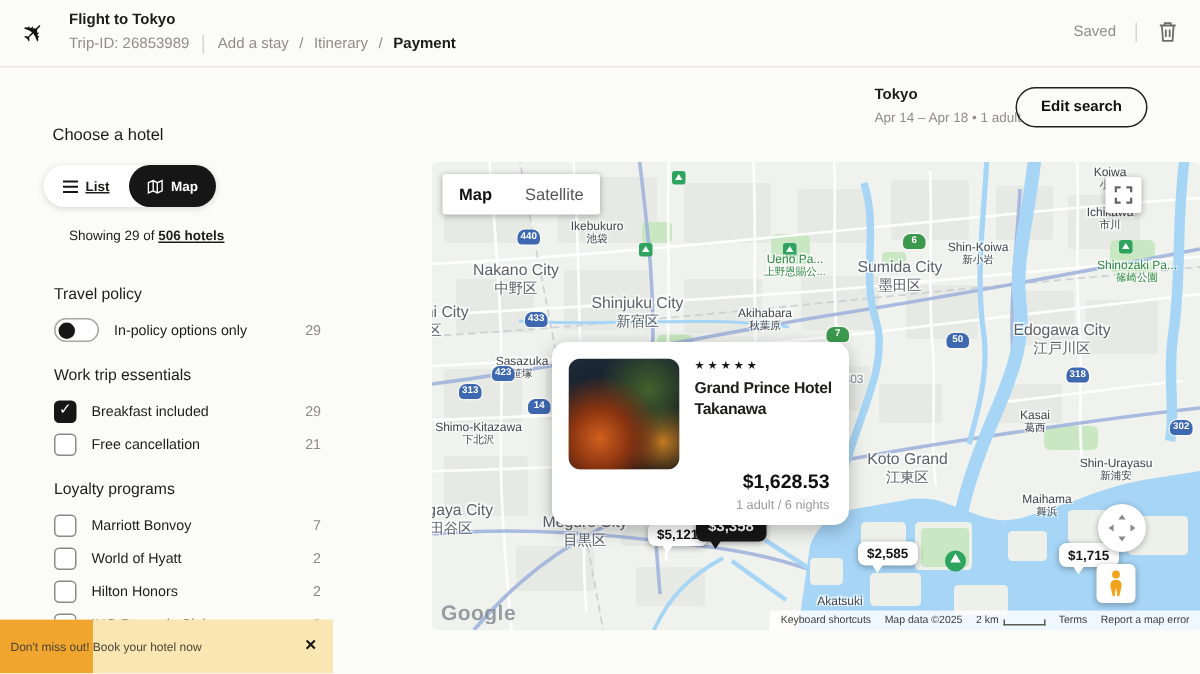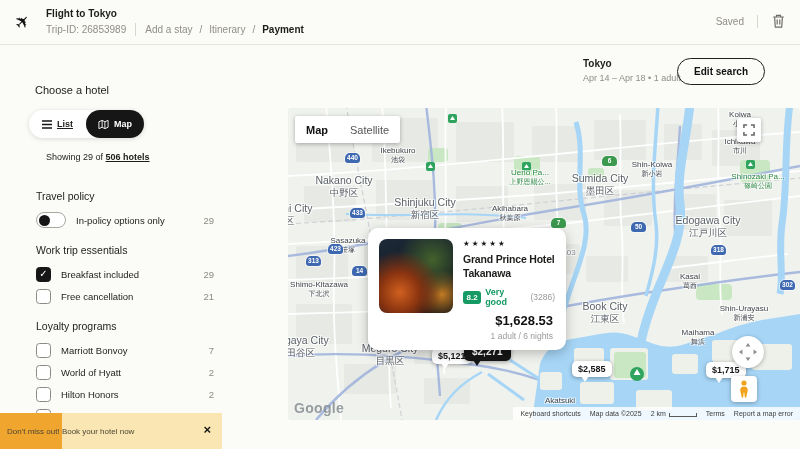--- a/index.html
+++ b/index.html
@@ -362,21 +362,21 @@
         <circle cx="349" cy="266" r="7" fill="#2fa45f"></circle>
           <path d="M349,261 l3.5,6 h-7 z" fill="#fff"></path>
       </g>
     </svg>
 
     <div class="mlabel" style="left:56px;top:66px"><span>Nakano City</span><span class="jp">中野区</span></div>
     <div class="mlabel" style="left:137px;top:88px"><span>Shinjuku City</span><span class="jp">新宿区</span></div>
     <div class="mlabel" style="left:-8px;top:94px"><span>Suginami City</span><span class="jp">杉並区</span></div>
     <div class="mlabel" style="left:312px;top:64px"><span>Sumida City</span><span class="jp">墨田区</span></div>
     <div class="mlabel" style="left:420px;top:106px"><span>Edogawa City</span><span class="jp">江戸川区</span></div>
-    <div class="mlabel" style="left:317px;top:192px"><span>Book City</span><span class="jp">江東区</span></div>
+    <div class="mlabel" style="left:317px;top:192px"><span>Koto Grand</span><span class="jp">江東区</span></div>
     <div class="mlabel" style="left:102px;top:234px"><span>Meguro City</span><span class="jp">目黒区</span></div>
     <div class="mlabel" style="left:8px;top:226px"><span>Setagaya City</span><span class="jp">世田谷区</span></div>
 
     <div class="mlabel sta" style="left:110px;top:38px"><span>Ikebukuro</span><span class="jp">池袋</span></div>
     <div class="mlabel sta" style="left:60px;top:128px"><span>Sasazuka</span><span class="jp">笹塚</span></div>
     <div class="mlabel sta" style="left:31px;top:172px"><span>Shimo-Kitazawa</span><span class="jp">下北沢</span></div>
     <div class="mlabel sta" style="left:222px;top:96px"><span>Akihabara</span><span class="jp">秋葉原</span></div>
     <div class="mlabel sta" style="left:364px;top:52px"><span>Shin-Koiwa</span><span class="jp">新小岩</span></div>
     <div class="mlabel sta" style="left:452px;top:2px"><span>Koiwa</span><span class="jp">小岩</span></div>
     <div class="mlabel sta" style="left:452px;top:29px"><span>Ichikawa</span><span class="jp">市川</span></div>
@@ -394,34 +394,29 @@
     <span class="shield" style="left:40px;top:136px">423</span>
     <span class="shield" style="left:18px;top:148px">313</span>
     <span class="shield" style="left:64px;top:158px">14</span>
     <span class="shield green" style="left:314px;top:48px">6</span>
     <span class="shield green" style="left:263px;top:110px">7</span>
     <span class="shield" style="left:343px;top:114px">50</span>
     <span class="shield" style="left:423px;top:137px">318</span>
     <span class="shield" style="left:492px;top:172px">302</span>
 
     <div class="pin" style="left:144px;top:240px">$5,121</div>
-    <div class="pin selected" style="left:176px;top:234px">$2,271</div>
+    <div class="pin selected" style="left:176px;top:234px">$3,358</div>
     <div class="pin" style="left:284px;top:253px">$2,585</div>
     <div class="pin" style="left:418px;top:254px">$1,715</div>
 
     <div class="hotel-card">
       <div class="hc-img"></div>
       <div class="hc-info">
         <div class="hc-stars">★★★★★</div>
         <div class="hc-name">Grand Prince Hotel Takanawa</div>
-        <div class="hc-rating">
-          <span class="hc-badge">8.2</span>
-          <span class="hc-rtext">Very good</span>
-          <span class="hc-reviews">(3286)</span>
-        </div>
       </div>
       <div class="hc-price-row">
         <div class="hc-price">$1,628.53</div>
         <div class="hc-note">1 adult / 6 nights</div>
       </div>
     </div>
 
     <div class="mtc">
       <span class="on">Map</span>
       <span class="off">Satellite</span>

